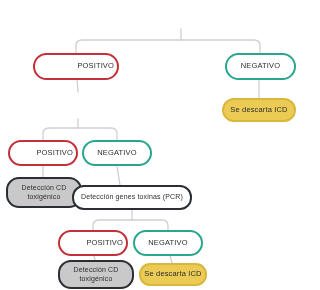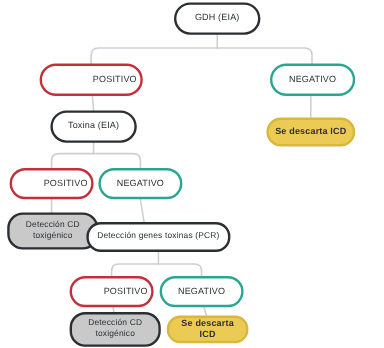--- a/index.html
+++ b/index.html
@@ -56,21 +56,20 @@
   }
   .v-gray {
     background: #c9c9c9;
     border-color: #2b2f33;
     border-width: 2px;
   }
   .v-yellow {
     background: #eccb54;
     border-color: #d9b63c;
     border-width: 2px;
-    font-weight: bold;
   }
   .lbl {
     display: block;
     padding: 0 3px;
   }
   .two-line { line-height: 1.25; }
 </style>
 </head>
 <body>
 
@@ -98,35 +97,29 @@
       <path d="M132,210 L132,220"></path>
       <path d="M132,220 L99,220 Q93,220 93,226 L93,230"></path>
       <path d="M132,220 L162,220 Q168,220 168,226 L168,230"></path>
 
       <path d="M94,256 L95,260"></path>
 
       <path d="M170,256 L172,263"></path>
     </g>
   </svg>
 
-  <div class="node v-dark" style="left:145px; top:2px; width:72px; height:27px; font-size:7.5px;">
-    <span class="lbl">GDH (EIA)</span>
-  </div>
 
   <div class="node v-red" style="left:33px; top:53px; width:86px; height:27px; font-size:7.5px;">
     <span class="lbl">POSITIVO</span>
   </div>
 
   <div class="node v-teal" style="left:225px; top:53px; width:71px; height:27px; font-size:7.5px;">
     <span class="lbl">NEGATIVO</span>
   </div>
 
-  <div class="node v-dark" style="left:42px; top:92px; width:72px; height:27px; font-size:7.5px;">
-    <span class="lbl">Toxina (EIA)</span>
-  </div>
 
   <div class="node v-yellow" style="left:222px; top:98px; width:74px; height:24px; font-size:7.5px; border-radius:12px;">
     <span class="lbl">Se descarta ICD</span>
   </div>
 
   <div class="node v-red" style="left:8px; top:140px; width:70px; height:26px; font-size:7.5px; border-radius:13px;">
     <span class="lbl">POSITIVO</span>
   </div>
 
   <div class="node v-teal" style="left:82px; top:140px; width:70px; height:26px; font-size:7.5px; border-radius:13px;">

